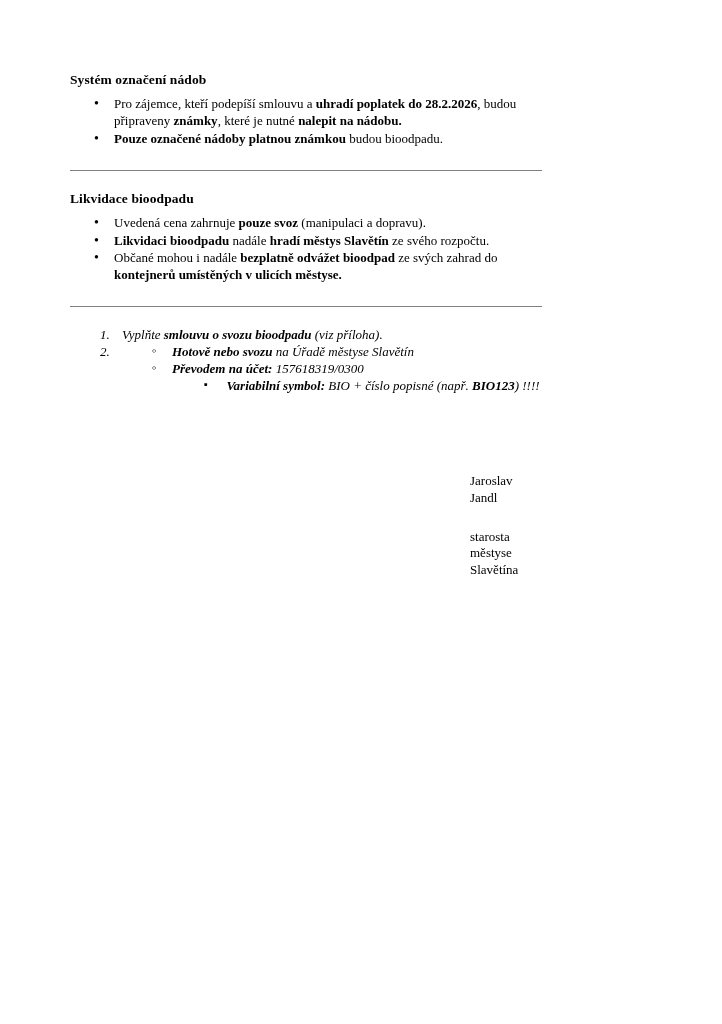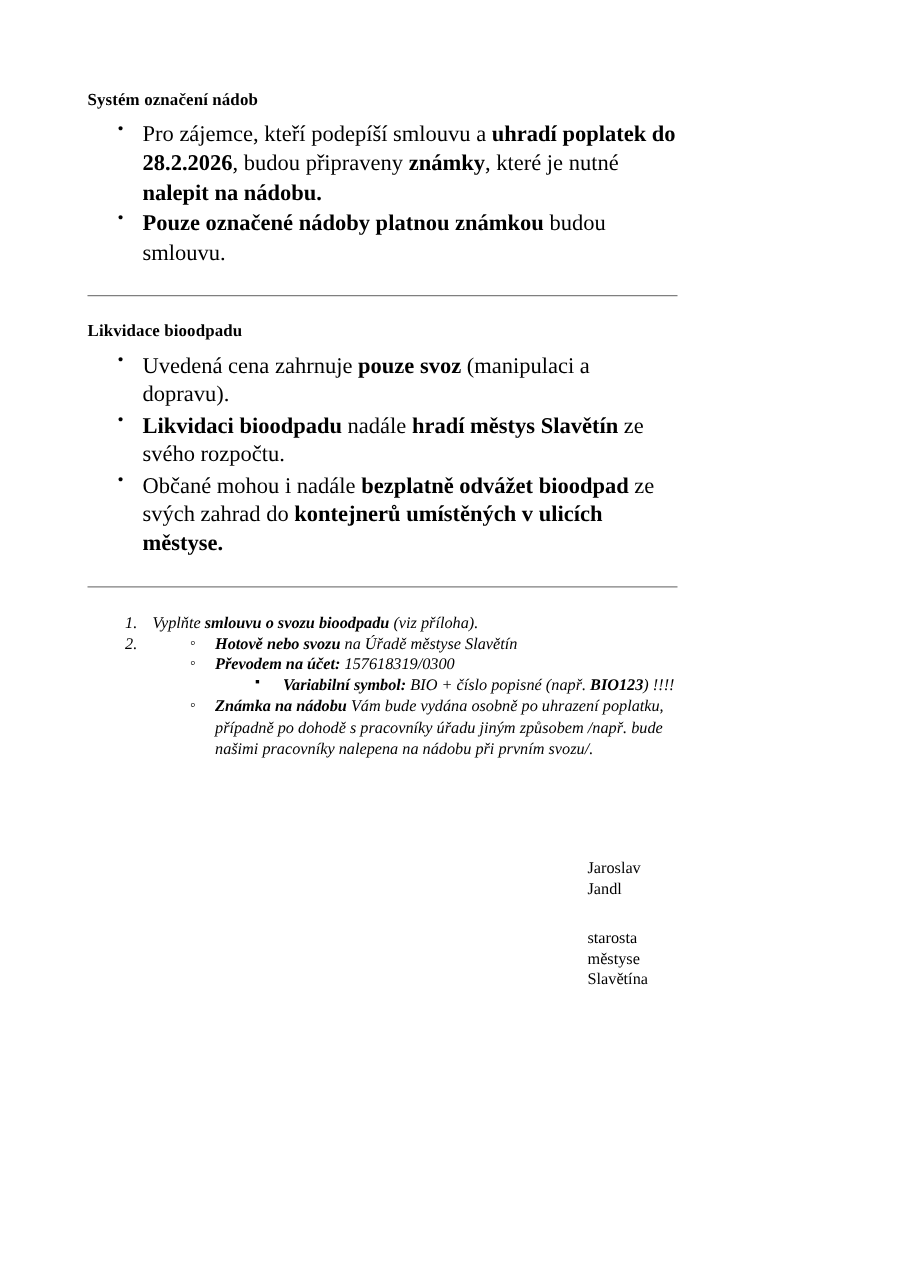--- a/index.html
+++ b/index.html
@@ -32,21 +32,21 @@
   .block {
     margin-bottom: 0;
   }
   ul.bullets {
     list-style: none;
     margin: 8px 0 0 0;
     padding: 0 0 0 22px;
   }
   ul.bullets > li {
     position: relative;
-    font-size: 18px;
+    font-size: 13px;
     line-height: 1.30;
     margin-bottom: 1px;
     padding-left: 22px;
   }
   ul.bullets > li:before {
     content: "\2022";
     position: absolute;
     left: 2px;
     top: -1px;
     font-size: 14px;
@@ -130,21 +130,21 @@
 </style>
 </head>
 <body>
 
 <div class="page">
 
   <div class="block">
     <h2 class="section-heading">Systém označení nádob</h2>
     <ul class="bullets">
       <li><span>Pro zájemce, kteří podepíší smlouvu a </span><b>uhradí poplatek do 28.2.2026</b><span>, budou připraveny </span><b>známky</b><span>, které je nutné </span><b>nalepit na nádobu.</b></li>
-      <li><b>Pouze označené nádoby platnou známkou</b><span> budou smlouvu.</span></li>
+      <li><b>Pouze označené nádoby platnou známkou</b><span> budou bioodpadu.</span></li>
     </ul>
   </div>
 
   <hr class="rule">
 
   <div class="block">
     <h2 class="section-heading">Likvidace bioodpadu</h2>
     <ul class="bullets">
       <li><span>Uvedená cena zahrnuje </span><b>pouze svoz</b><span> (manipulaci a dopravu).</span></li>
       <li><b>Likvidaci bioodpadu</b><span> nadále </span><b>hradí městys Slavětín</b><span> ze svého rozpočtu.</span></li>
@@ -165,23 +165,20 @@
             <span><b>Hotově nebo svozu</b><span> na Úřadě městyse Slavětín</span></span>
           </li>
           <li>
             <span><b>Převodem na účet:</b><span> 157618319/0300</span></span>
             <ul class="squares">
               <li>
                 <span><b>Variabilní symbol:</b><span> BIO + číslo popisné (např. </span><b>BIO123</b><span>) !!!!</span></span>
               </li>
             </ul>
           </li>
-          <li>
-            <span><b>Známka na nádobu</b><span> Vám bude vydána osobně po uhrazení poplatku, případně po dohodě s pracovníky úřadu jiným způsobem /např.  bude našimi pracovníky nalepena na nádobu při prvním svozu/.</span></span>
-          </li>
         </ul>
       </li>
     </ol>
   </div>
 
   <div class="signature">
     <div class="name">Jaroslav Jandl</div>
     <div class="role">starosta městyse Slavětína</div>
   </div>
 

